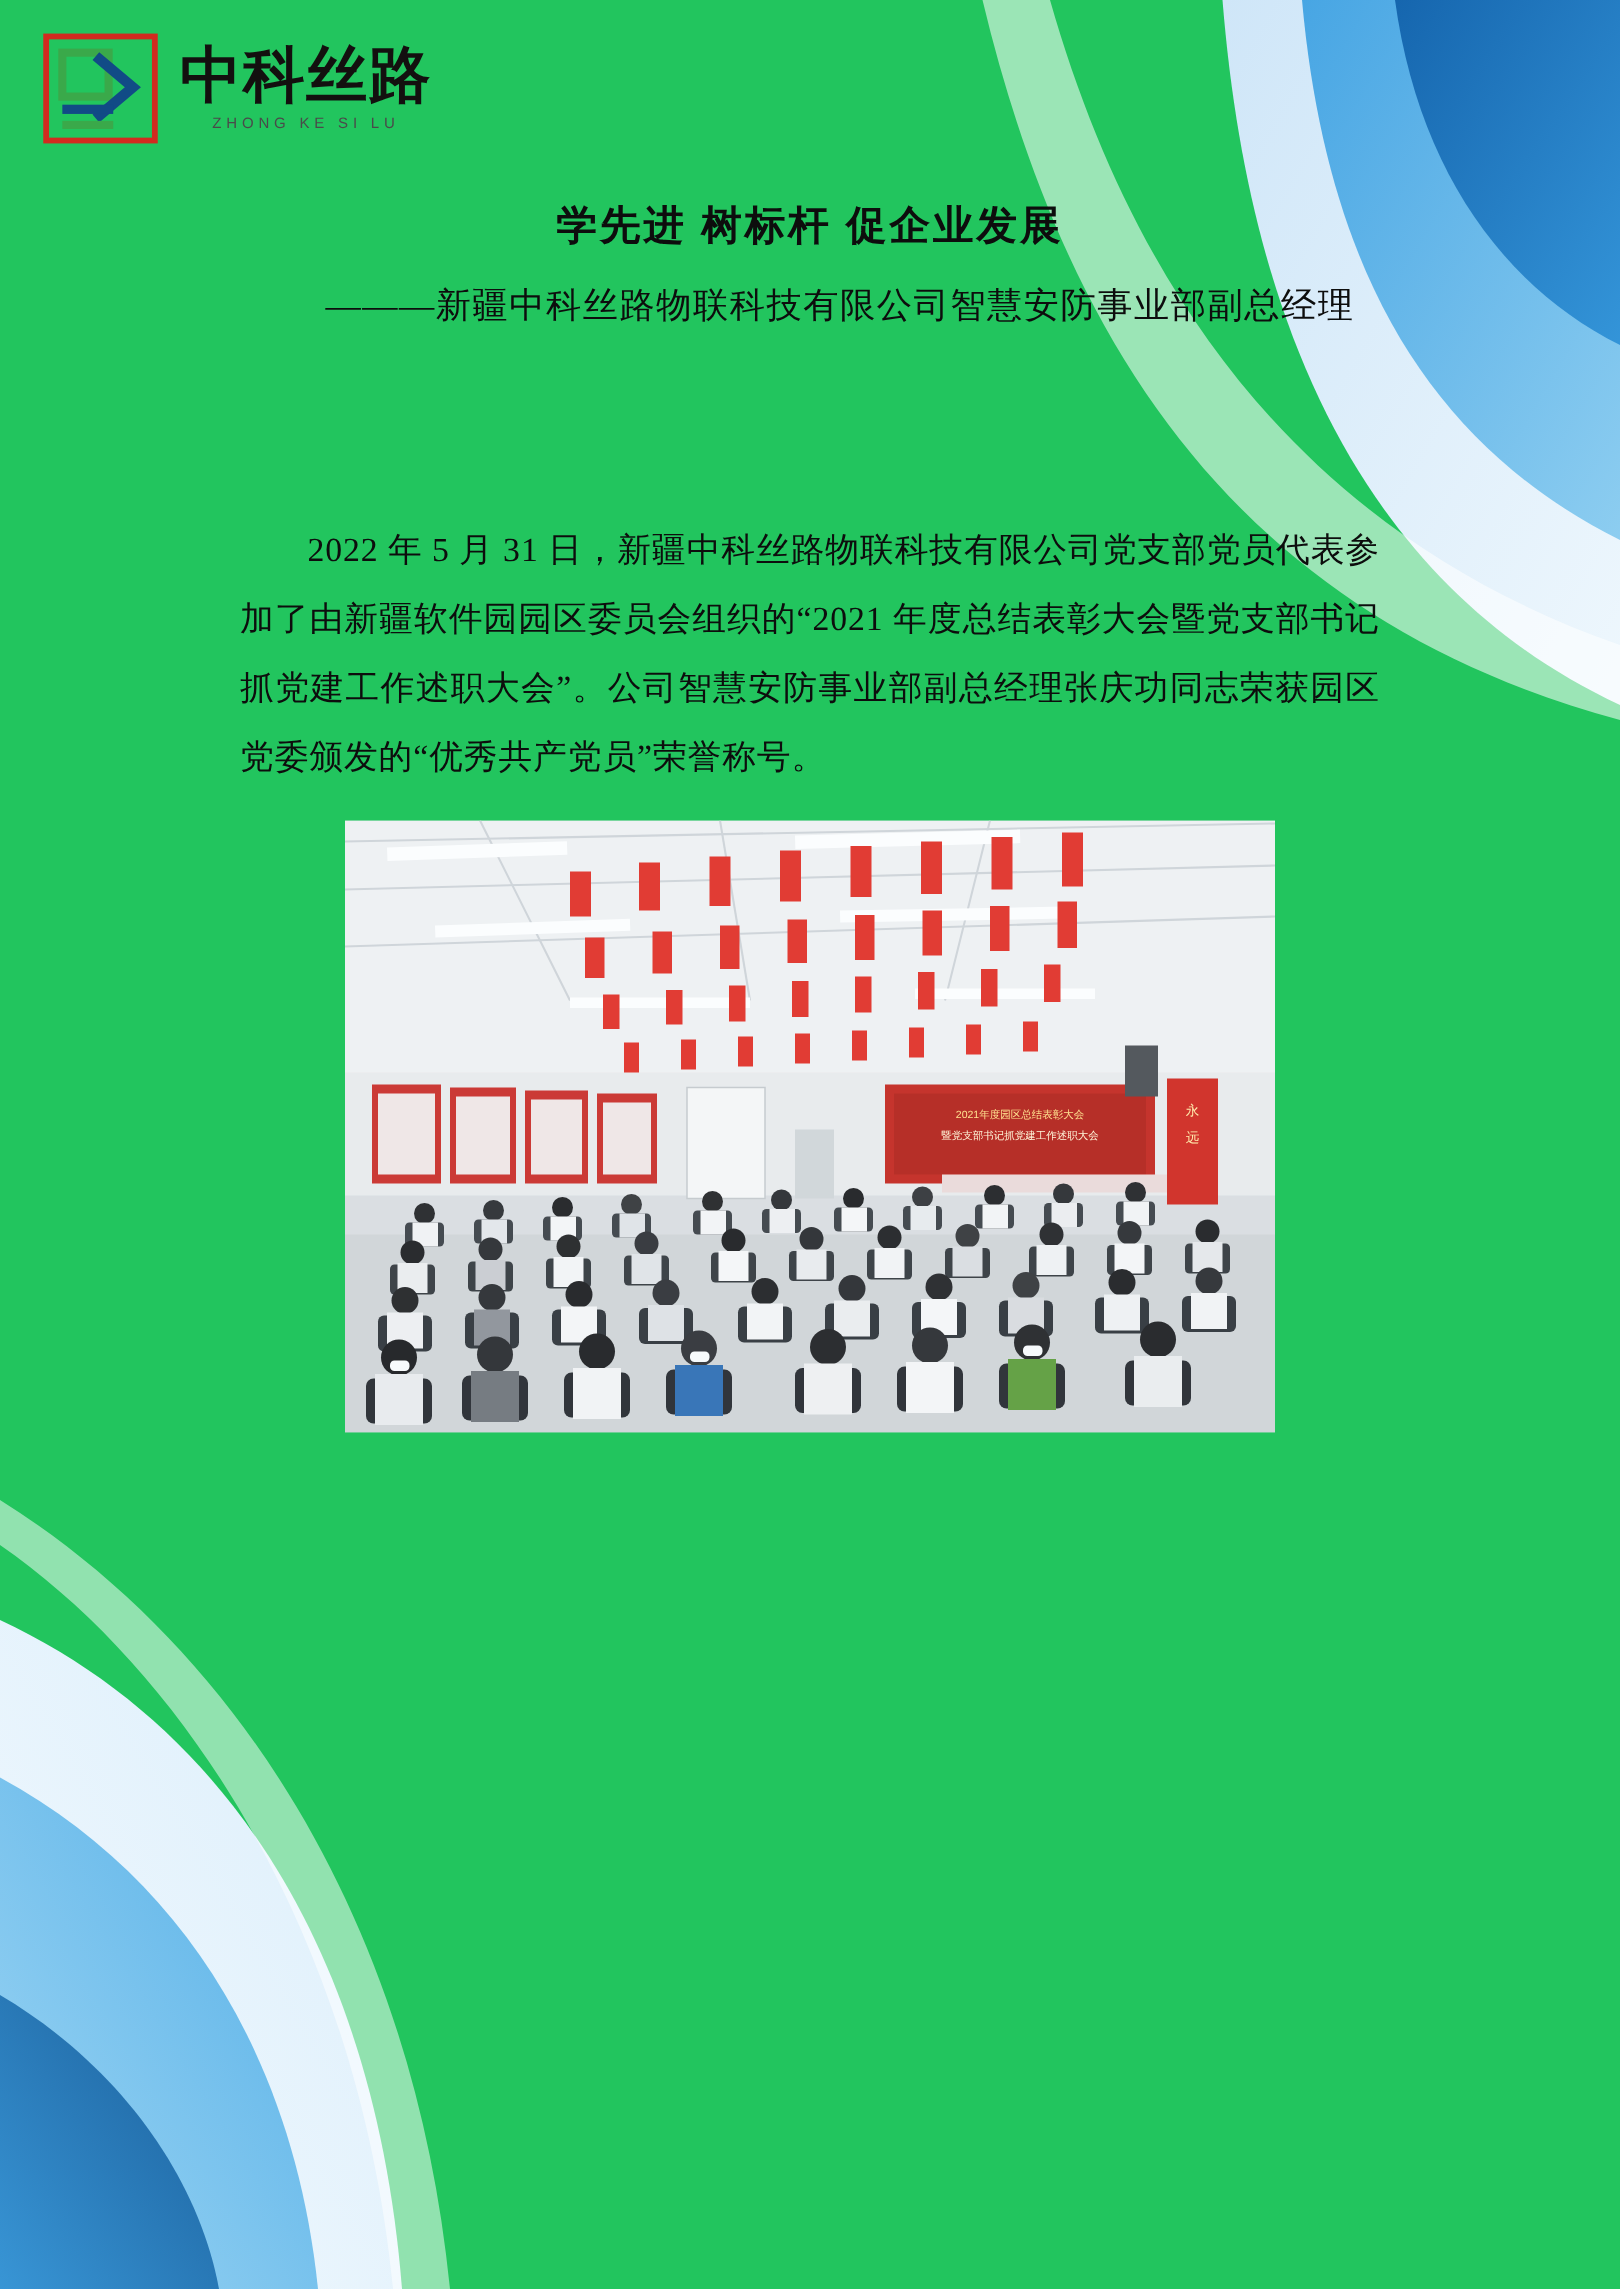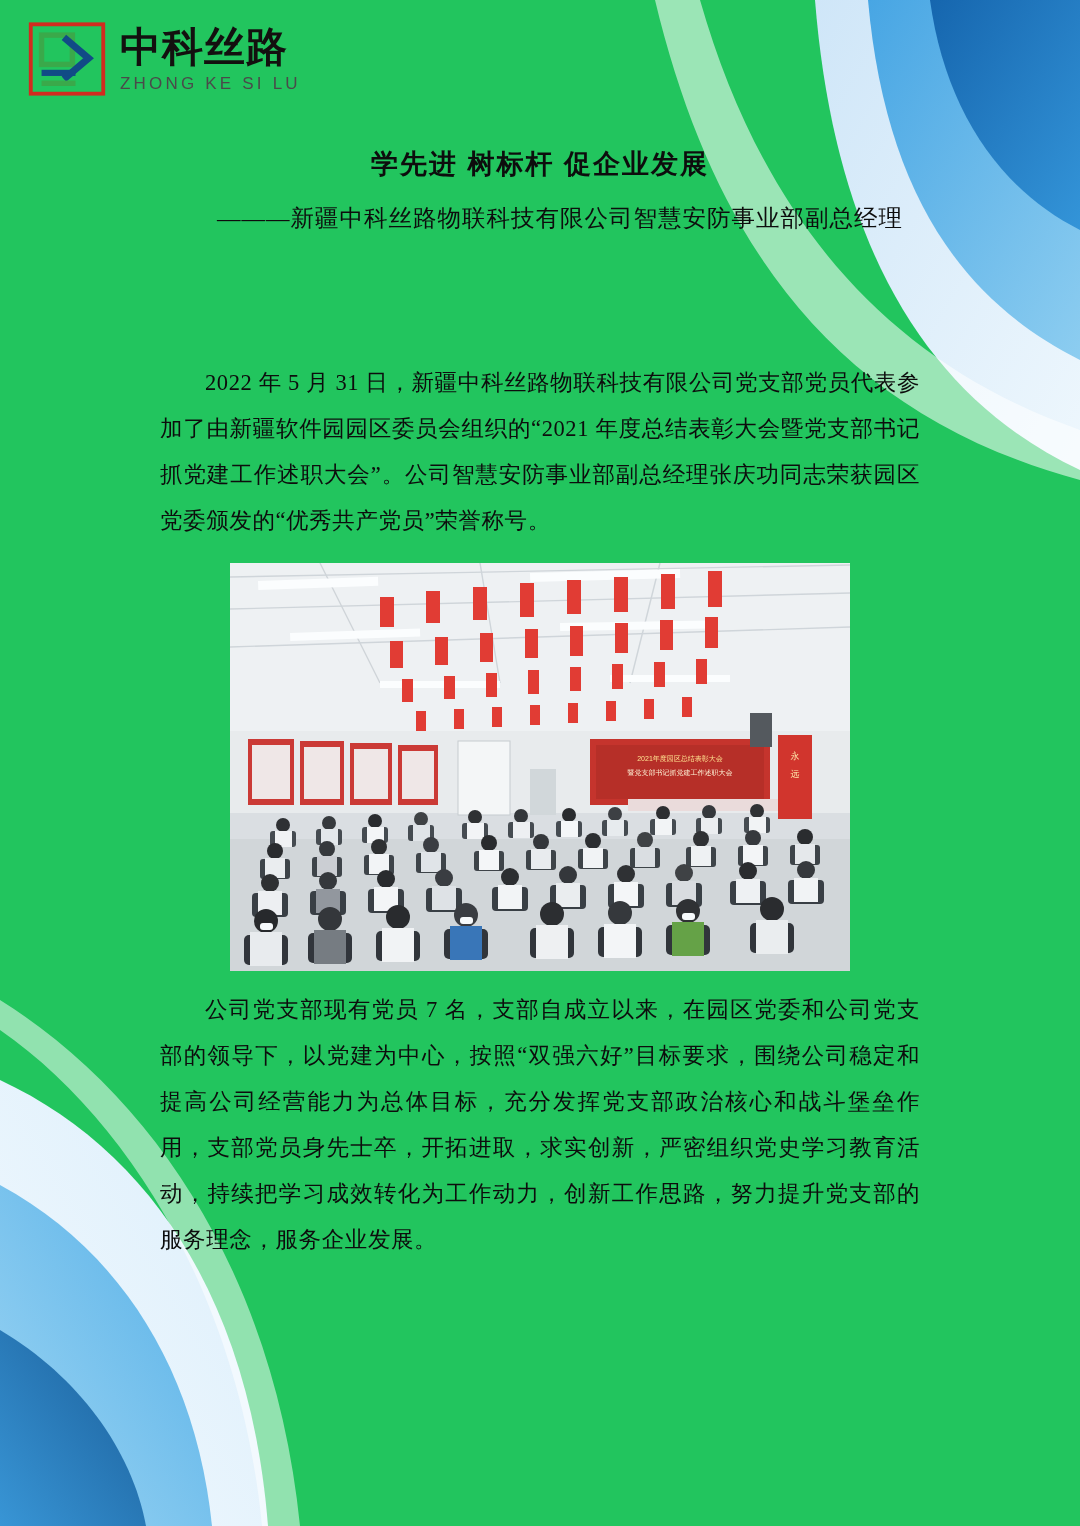--- a/index.html
+++ b/index.html
@@ -48,21 +48,21 @@
   .logo-cn {
     font-family: "Liberation Sans", sans-serif;
     font-weight: bold;
     font-size: 41px;
     letter-spacing: 1px;
     color: #13100f;
     white-space: nowrap;
   }
   .logo-en {
     font-family: "Liberation Sans", sans-serif;
-    font-size: 17px;
+    font-size: 10px;
     letter-spacing: 3.2px;
     color: #4a4a4a;
     margin-top: 7px;
     text-align: center;
     white-space: nowrap;
   }
 
   
   .title-wrap {
     position: absolute;
@@ -71,38 +71,38 @@
     top: 132px;
     text-align: center;
     z-index: 4;
   }
   .doc-title {
     font-family: "Liberation Sans", sans-serif;
     font-weight: bold;
     font-size: 27px;
     color: #0d0d0d;
     letter-spacing: 2px;
-    margin: 14px;
+    margin: 0;
   }
   .doc-subtitle {
     font-family: "Liberation Serif", serif;
     font-size: 23.5px;
     color: #0d0d0d;
     margin: 0;
     letter-spacing: 1px;
     line-height: 1.9;
   }
   .doc-subtitle.l1 { margin-top: 14px; padding-left: 40px; }
 
   
   .body-col {
     position: absolute;
     left: 160px;
     width: 760px;
-    top: 360px;
+    top: 344px;
     z-index: 4;
   }
   p.para {
     margin: 0;
     font-family: "Liberation Serif", "DejaVu Serif", serif;
     font-size: 22.5px;
     line-height: 2.05;
     color: #0d0d0d;
     text-indent: 2em;
     text-align: justify;
@@ -430,16 +430,15 @@
             <rect x="30" y="360" width="13" height="7" rx="3"></rect>
             <rect x="230" y="354" width="13" height="7" rx="3"></rect>
             <rect x="452" y="350" width="13" height="7" rx="3"></rect>
           </g>
         </g>
 
         <rect x="0" y="0" width="620" height="408" fill="#ffffff" opacity="0.05"></rect>
       </svg>
     </div>
 
-    <p class="para para2">公司党支部现有党员 7 名，支部自成立以来，在园区党委和公司党支部的领导下，以党建为中心，按照“双强六好”目标要求，围绕公司稳定和提高公司经营能力为总体目标，充分发挥党支部政治核心和战斗堡垒作用，支部党员身先士卒，开拓进取，求实创新，严密组织党史学习教育活动，持续把学习成效转化为工作动力，创新工作思路，努力提升党支部的服务理念，服务企业发展。</p>
   </div>
 
 </div>
 
 </body></html>

